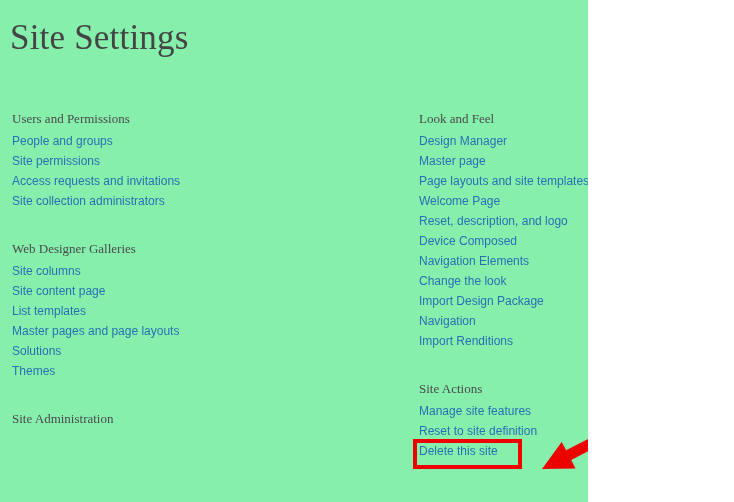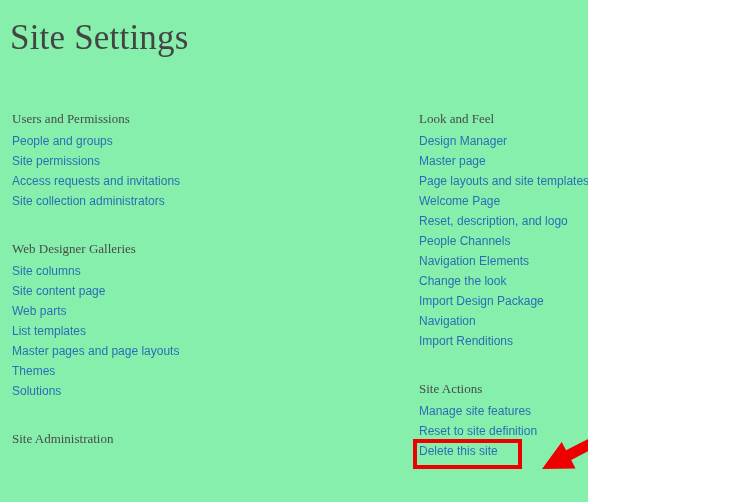--- a/index.html
+++ b/index.html
@@ -104,42 +104,41 @@
           <li><a class="site-link">Site permissions</a></li>
           <li><a class="site-link">Access requests and invitations</a></li>
           <li><a class="site-link">Site collection administrators</a></li>
         </ul>
       </div>
       <div class="section">
         <div class="section-heading">Web Designer Galleries</div>
         <ul class="link-list">
           <li><a class="site-link">Site columns</a></li>
           <li><a class="site-link">Site content page</a></li>
-          <li><a class="site-link">Web parts</a></li>
           <li><a class="site-link">List templates</a></li>
           <li><a class="site-link">Master pages and page layouts</a></li>
+          <li><a class="site-link">Solutions</a></li>
           <li><a class="site-link">Themes</a></li>
-          <li><a class="site-link">Solutions</a></li>
         </ul>
       </div>
       <div class="section">
         <div class="section-heading">Site Administration</div>
         <ul class="link-list"></ul>
       </div>
     </div>
   <div id="right-column" class="column">
       <div class="section">
         <div class="section-heading">Look and Feel</div>
         <ul class="link-list">
           <li><a class="site-link">Design Manager</a></li>
           <li><a class="site-link">Master page</a></li>
           <li><a class="site-link">Page layouts and site templates</a></li>
           <li><a class="site-link">Welcome Page</a></li>
           <li><a class="site-link">Reset, description, and logo</a></li>
-          <li><a class="site-link">People Channels</a></li>
+          <li><a class="site-link">Device Composed</a></li>
           <li><a class="site-link">Navigation Elements</a></li>
           <li><a class="site-link">Change the look</a></li>
           <li><a class="site-link">Import Design Package</a></li>
           <li><a class="site-link">Navigation</a></li>
           <li><a class="site-link">Import Renditions</a></li>
         </ul>
       </div>
       <div class="section">
         <div class="section-heading">Site Actions</div>
         <ul class="link-list">

